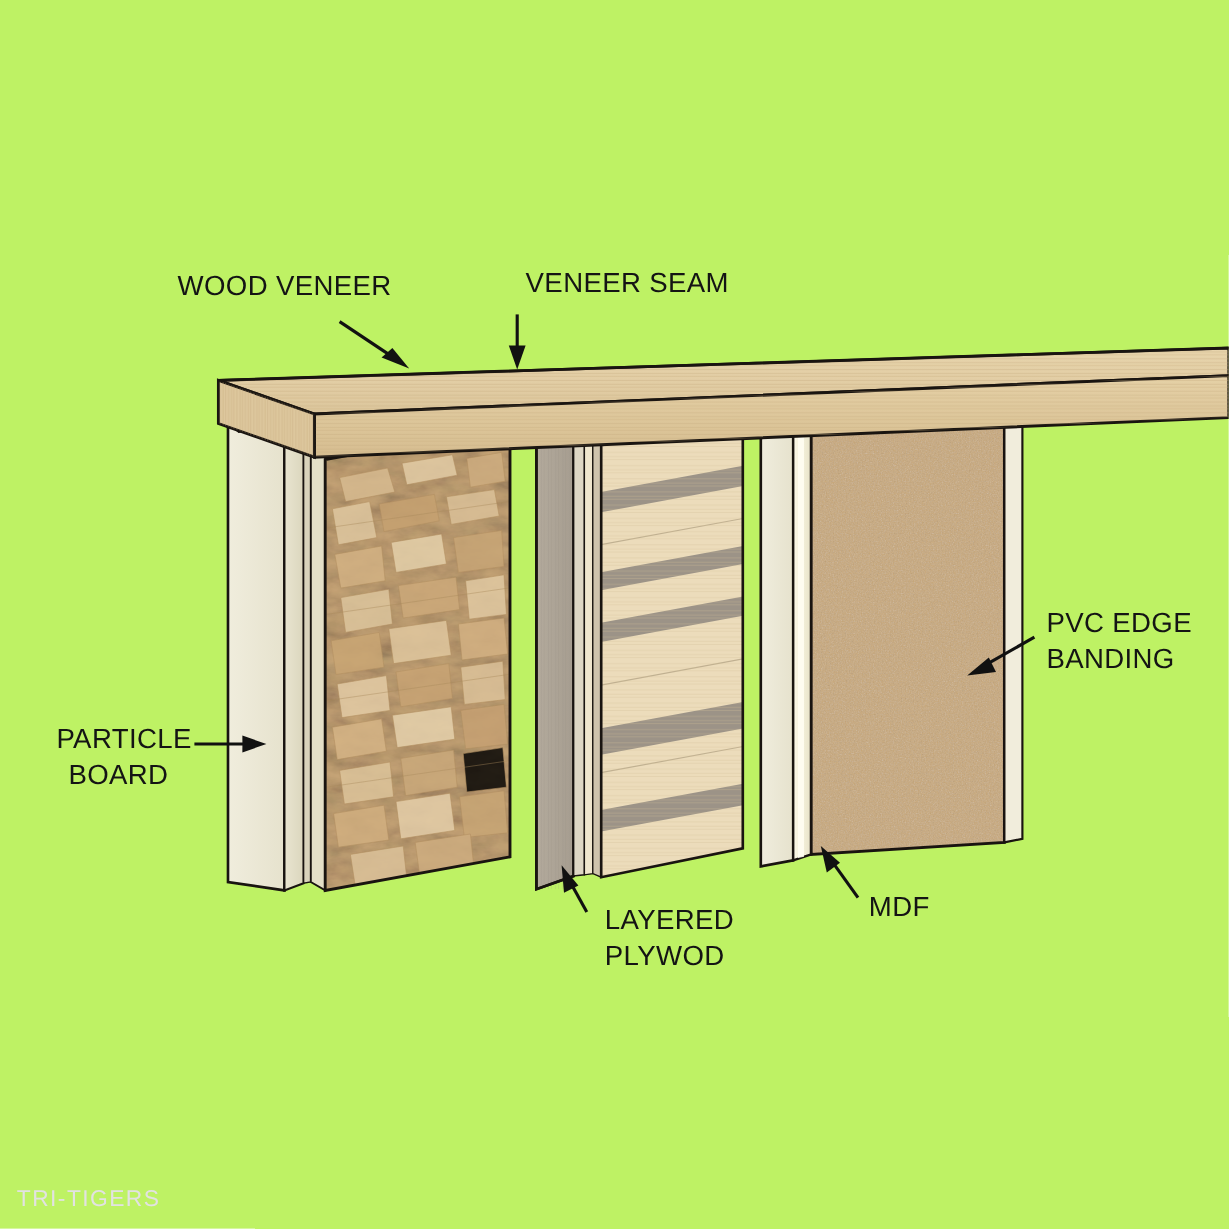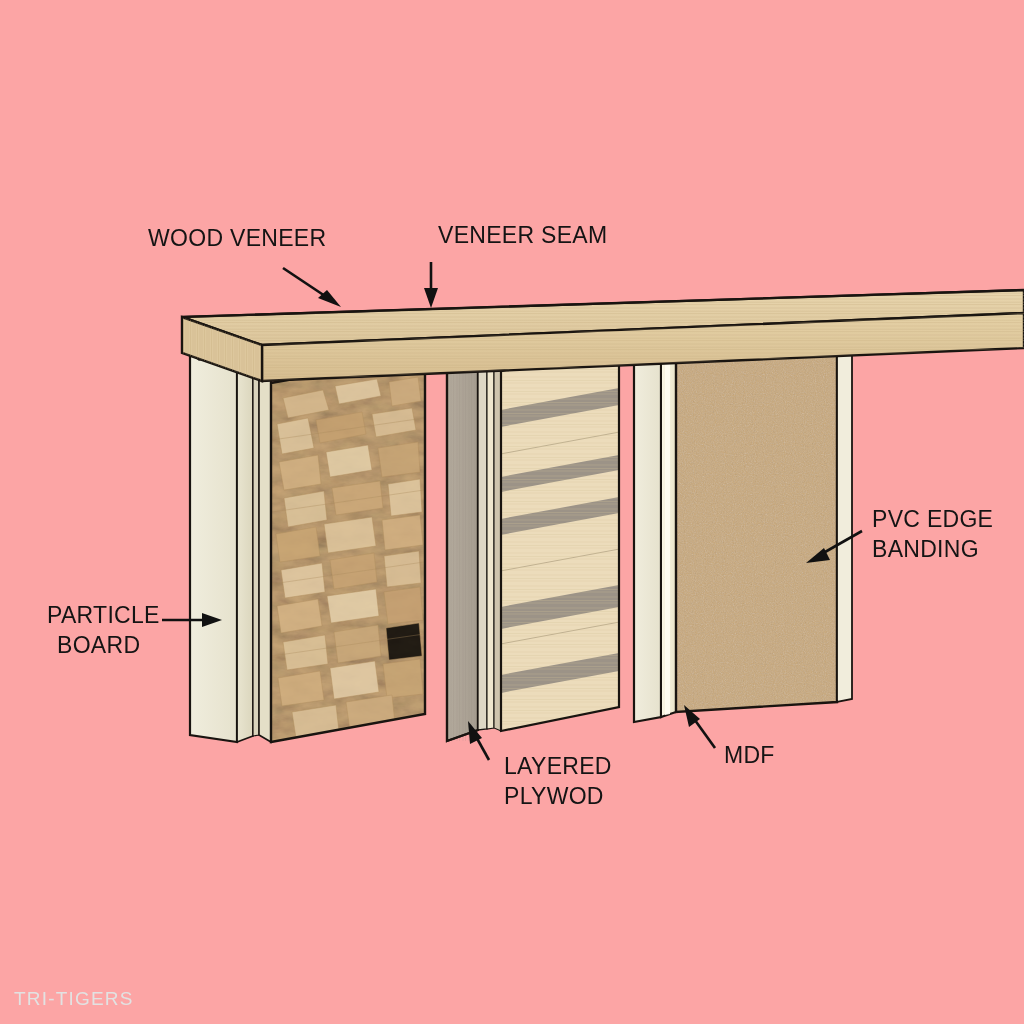--- a/index.html
+++ b/index.html
@@ -1,18 +1,18 @@
 <!DOCTYPE html>
 <html><head>
 <meta charset="utf-8">
 <style>
   html,body{margin:0;padding:0;background:#ffffff;}
   body{width:1024px;height:1024px;overflow:hidden;
        font-family:"Liberation Sans","DejaVu Sans",sans-serif;}
-  #stage{position:relative;width:1024px;height:1024px;background:#fca5a5;}
+  #stage{position:relative;width:1024px;height:1024px;background:#bef264;}
   svg.diagram{position:absolute;top:0;left:0;width:1024px;height:1024px;display:block;}
   .lbl{font-family:"Liberation Sans","DejaVu Sans",sans-serif;
        font-size:23px;fill:#141414;letter-spacing:.3px;}
   .wm{font-family:"Liberation Sans","DejaVu Sans",sans-serif;
       font-size:19px;fill:#e2e2e2;letter-spacing:1.2px;}
 </style>
 </head>
 <body>
 
 <div id="stage">

